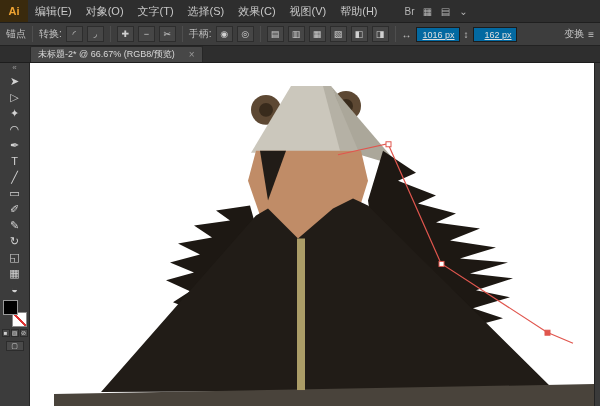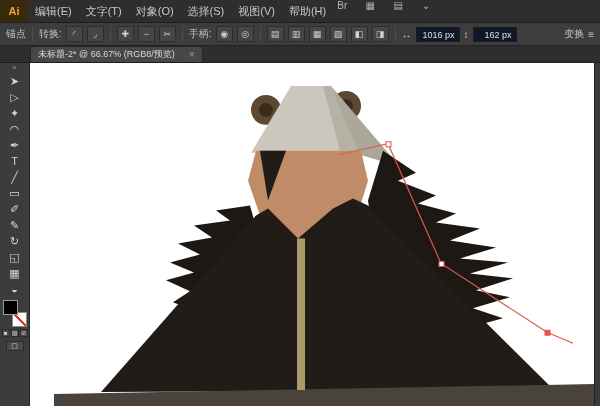--- a/index.html
+++ b/index.html
@@ -1,38 +1,38 @@
 <!DOCTYPE html>
 <html><head>
 <meta charset="utf-8">
 <style>
   * { margin:0; padding:0; box-sizing:border-box; }
   html,body { width:600px; height:406px; overflow:hidden;
     font-family:"Liberation Sans","DejaVu Sans",sans-serif; background:#2b2b2b; }
   .app { width:600px; height:406px; display:flex; flex-direction:column; }
 
   
-  .menubar { height:32px; background:#2e2e2e; display:flex; align-items:flex-start;
+  .menubar { height:32px; background:#2e2e2e; display:flex; align-items:center;
     color:#c8c8c8; font-size:11px; border-bottom:1px solid #1f1f1f; flex:0 0 22px; }
   .logo { width:28px; height:22px; background:#3a2a0d; color:#f0a432; font-weight:bold;
     display:flex; align-items:center; justify-content:center; font-size:11px; }
   .menu-item { padding:0 7px; height:22px; display:flex; align-items:center; cursor:default; }
-  .mb-icons { margin-left:0; display:flex; align-items:center; gap:10px; color:#b5b5b5; font-size:10px; }
+  .mb-icons { margin-left:16px; display:flex; align-items:center; gap:0; color:#b5b5b5; font-size:10px; }
   .mb-icon { width:18px; text-align:center; }
 
   
   .controlbar { height:23px; background:#3d3d3d; display:flex; align-items:center;
     color:#b8b8b8; font-size:10px; gap:4px; padding:8px 6px; flex:0 0 23px;
     border-bottom:1px solid #222; }
   .cb-label { white-space:nowrap; color:#c2c2c2; }
   .cbtn { width:17px; height:16px; background:#464646; border:1px solid #2d2d2d;
     color:#d0d0d0; font-size:9px; display:flex; align-items:center; justify-content:center; }
   .cb-sep { width:1px; height:16px; background:#2a2a2a; border-right:1px solid #4e4e4e; margin:0 2px; }
-  .cb-field { background:#0f172a; border:1px solid #1c1c1c; color:#e0e0e0;
-    font-size:9px; padding:1px 4px; min-width:44px; text-align:right; height:15px; line-height:12px; }
+  .cb-field { background:#0369a1; border:1px solid #1c1c1c; color:#e0e0e0;
+    font-size:9px; padding:1px 4px; min-width:44px; text-align:right; height:15px; line-height:12px;text-decoration:underline; }
   .cb-spacer { flex:1; }
   .cb-icon { color:#c8c8c8; font-size:10px; }
 
   
   .tabbar { height:17px; background:#2e2e2e; display:flex; align-items:flex-end;
     flex:0 0 17px; border-bottom:1px solid #1d1d1d; }
   .doc-tab { margin-left:30px; height:16px; background:#474747; color:#d8d8d8;
     font-size:9px; display:flex; align-items:center; padding:0 7px; gap:14px;
     border:1px solid #262626; border-bottom:none; border-radius:2px 2px 0 0; }
   .tab-close { color:#9a9a9a; font-size:10px; cursor:default; }
@@ -61,23 +61,24 @@
   .win-edge { width:6px; background:#3a3a3a; border-left:1px solid #232323; }
 </style>
 </head>
 <body>
 
 <div class="app">
 
   <div class="menubar">
     <div class="logo">Ai</div>
     <span class="menu-item">编辑(E)</span>
+    <span class="menu-item">对象(O)</span>
     <span class="menu-item">文字(T)</span>
-    <span class="menu-item">对象(O)</span>
     <span class="menu-item">选择(S)</span>
+    <span class="menu-item">效果(C)</span>
     <span class="menu-item">视图(V)</span>
     <span class="menu-item">帮助(H)</span>
     <div class="mb-icons">
       <span class="mb-icon">Br</span>
       <span class="mb-icon">▦</span>
       <span class="mb-icon">▤</span>
       <span class="mb-icon">⌄</span>
     </div>
   </div>
 

